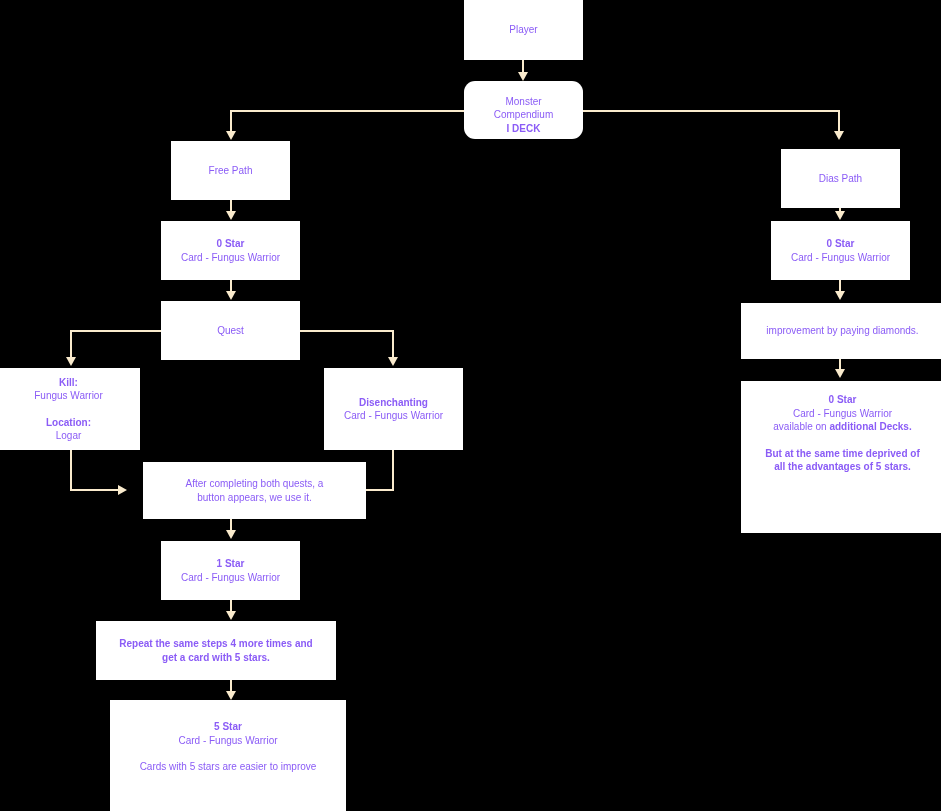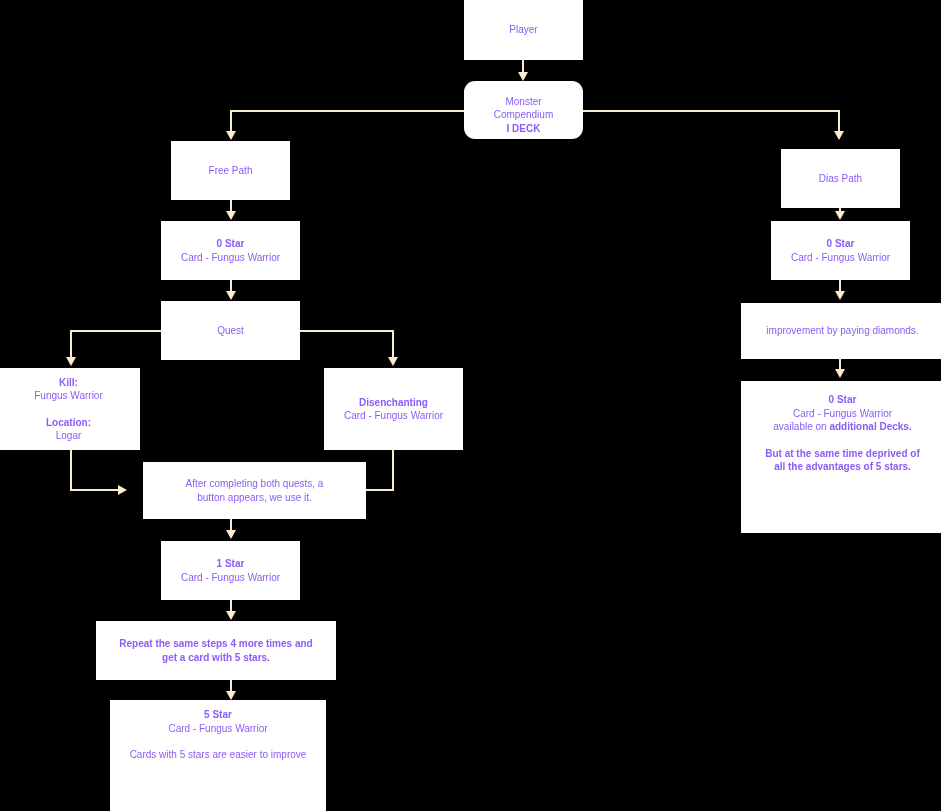--- a/index.html
+++ b/index.html
@@ -165,21 +165,21 @@
   <div class="node" style="left:161px; top:541px; width:139px; height:59px;">
     <span class="ln bold">1 Star</span>
     <span class="ln">Card - Fungus Warrior</span>
   </div>
 
   <div class="node" style="left:96px; top:621px; width:240px; height:59px;">
     <span class="ln bold">Repeat the same steps 4 more times and</span>
     <span class="ln bold">get a card with 5 stars.</span>
   </div>
 
-  <div class="node" style="left:110px; top:700px; width:216px; height:111px; justify-content:flex-start; padding-top:8px;">
+  <div class="node" style="left:110px; top:700px; width:236px; height:111px; justify-content:flex-start; padding-top:20px;">
     <span class="ln bold">5 Star</span>
     <span class="ln">Card - Fungus Warrior</span>
     <span class="ln gap">Cards with 5 stars are easier to improve</span>
 
   </div>
 
   <div class="node" style="left:781px; top:141px; width:119px; height:59px;margin-top:8px;">
     <span class="ln">Dias Path</span>
   </div>
 

